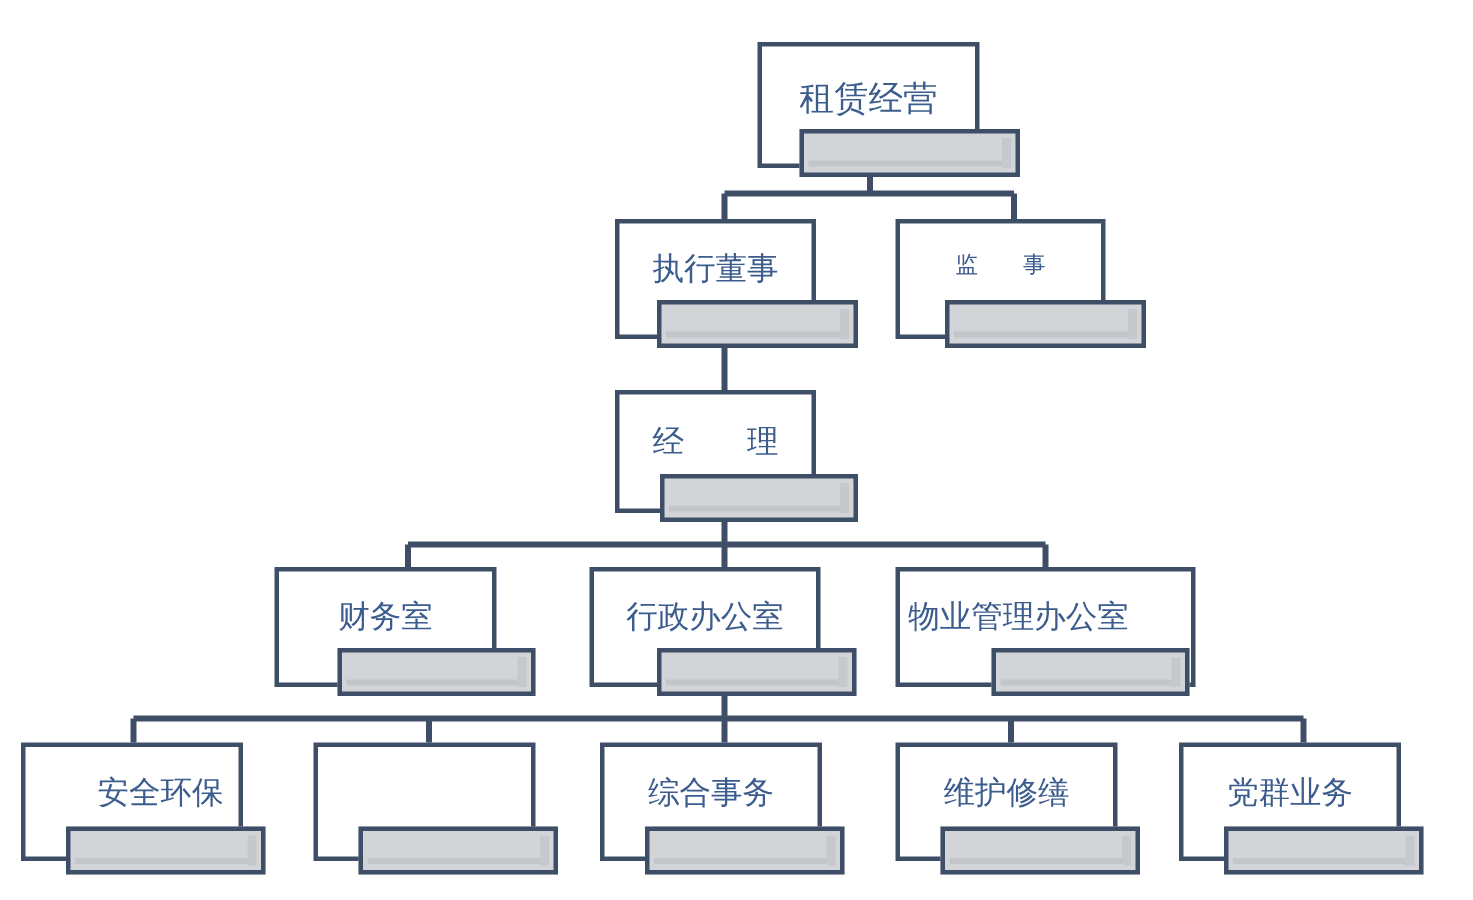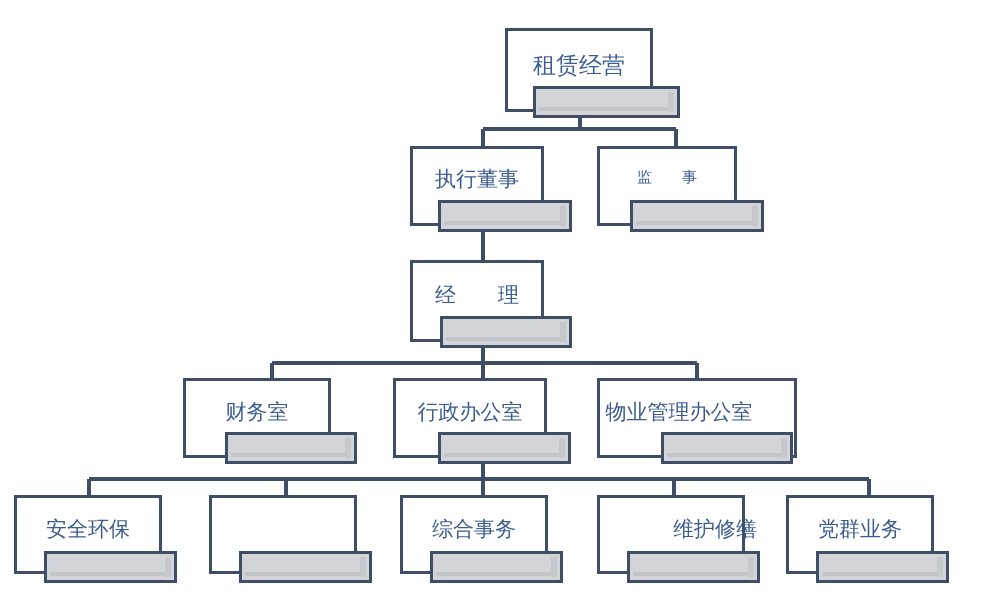--- a/index.html
+++ b/index.html
@@ -105,21 +105,21 @@
 
   <div class="node" style="left:505px; top:28px; width:175px; height:90px;">
     <div class="node-card" style="width:148px; height:84px;"></div>
     <div class="node-base" style="left:28px; top:58px; width:147px; height:32px;"></div>
     <div class="node-label" style="top:26px; width:148px; font-size:23px;">租赁经营</div>
   </div>
 
   <div class="node" style="left:410px; top:146px; width:162px; height:86px;">
     <div class="node-card" style="width:134px; height:80px;"></div>
     <div class="node-base" style="left:28px; top:54px; width:134px; height:32px;"></div>
-    <div class="node-label" style="top:23px; width:134px; font-size:21px;font-family:Liberation Serif, serif;">执行董事</div>
+    <div class="node-label" style="top:23px; width:134px; font-size:21px;">执行董事</div>
   </div>
 
   <div class="node" style="left:597px; top:146px; width:168px; height:86px;">
     <div class="node-card" style="width:140px; height:80px;"></div>
     <div class="node-base" style="left:33px; top:54px; width:134px; height:32px;"></div>
     <div class="node-label" style="top:23px; width:140px; font-size:15px;">监　　事</div>
   </div>
 
   <div class="node" style="left:410px; top:260px; width:162px; height:99px;">
     <div class="node-card" style="width:134px; height:82px;"></div>
@@ -141,38 +141,38 @@
 
   <div class="node" style="left:597px; top:378px; width:205px; height:86px;">
     <div class="node-card" style="width:200px; height:80px;"></div>
     <div class="node-base" style="left:64px; top:54px; width:132px; height:32px;"></div>
     <div class="node-label" style="top:23px; width:164px; font-size:21px;">物业管理办公室</div>
   </div>
 
   <div class="node" style="left:14px; top:495px; width:164px; height:88px;">
     <div class="node-card" style="width:148px; height:79px;"></div>
     <div class="node-base" style="left:30px; top:56px; width:133px; height:32px;"></div>
-    <div class="node-label" style="top:23px; width:148px; font-size:21px;">安全环保</div>
+    <div class="node-label" style="top:23px; width:148px; font-size:21px;padding-left:19px;">安全环保</div>
   </div>
 
   <div class="node" style="left:209px; top:495px; width:164px; height:88px;">
     <div class="node-card" style="width:148px; height:79px;"></div>
     <div class="node-base" style="left:30px; top:56px; width:133px; height:32px;"></div>
   </div>
 
   <div class="node" style="left:400px; top:495px; width:164px; height:88px;">
     <div class="node-card" style="width:148px; height:79px;"></div>
     <div class="node-base" style="left:30px; top:56px; width:133px; height:32px;"></div>
     <div class="node-label" style="top:23px; width:148px; font-size:21px;">综合事务</div>
   </div>
 
   <div class="node" style="left:597px; top:495px; width:164px; height:88px;">
     <div class="node-card" style="width:148px; height:79px;"></div>
     <div class="node-base" style="left:30px; top:56px; width:133px; height:32px;"></div>
-    <div class="node-label" style="top:23px; width:148px; font-size:21px;padding-left:44px;">维护修缮</div>
+    <div class="node-label" style="top:23px; width:148px; font-size:21px;">维护修缮</div>
   </div>
 
   <div class="node" style="left:786px; top:495px; width:164px; height:88px;">
     <div class="node-card" style="width:148px; height:79px;"></div>
     <div class="node-base" style="left:30px; top:56px; width:133px; height:32px;"></div>
     <div class="node-label" style="top:23px; width:148px; font-size:21px;">党群业务</div>
   </div>
 
 </div>
 

